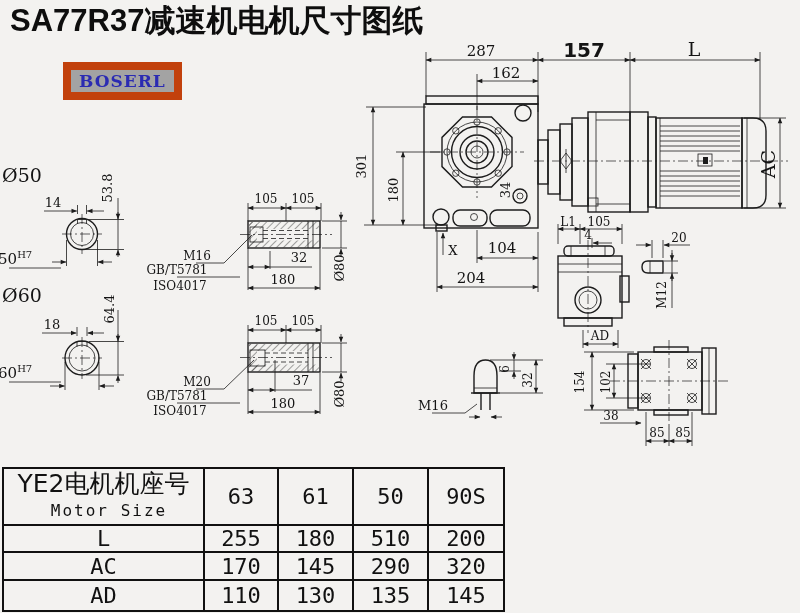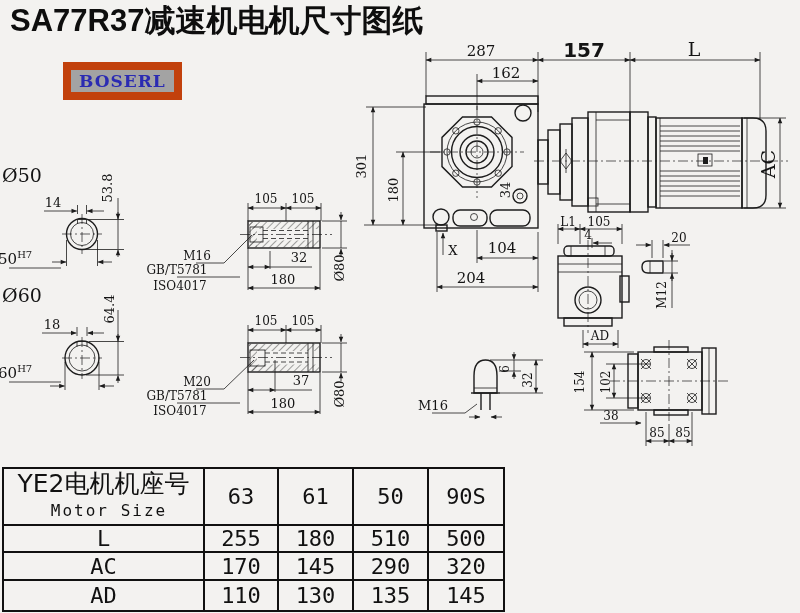--- a/index.html
+++ b/index.html
@@ -422,21 +422,21 @@
     <th class="num">63</th>
     <th class="num">61</th>
     <th class="num">50</th>
     <th class="num">90S</th>
   </tr>
   <tr style="height:27px">
     <td class="num">L</td>
     <td class="num">255</td>
     <td class="num">180</td>
     <td class="num">510</td>
-    <td class="num">500</td>
+    <td class="num">200</td>
   </tr>
   <tr style="height:28px">
     <td class="num">AC</td>
     <td class="num">170</td>
     <td class="num">145</td>
     <td class="num">290</td>
     <td class="num">320</td>
   </tr>
   <tr style="height:31px">
     <td class="num">AD</td>

